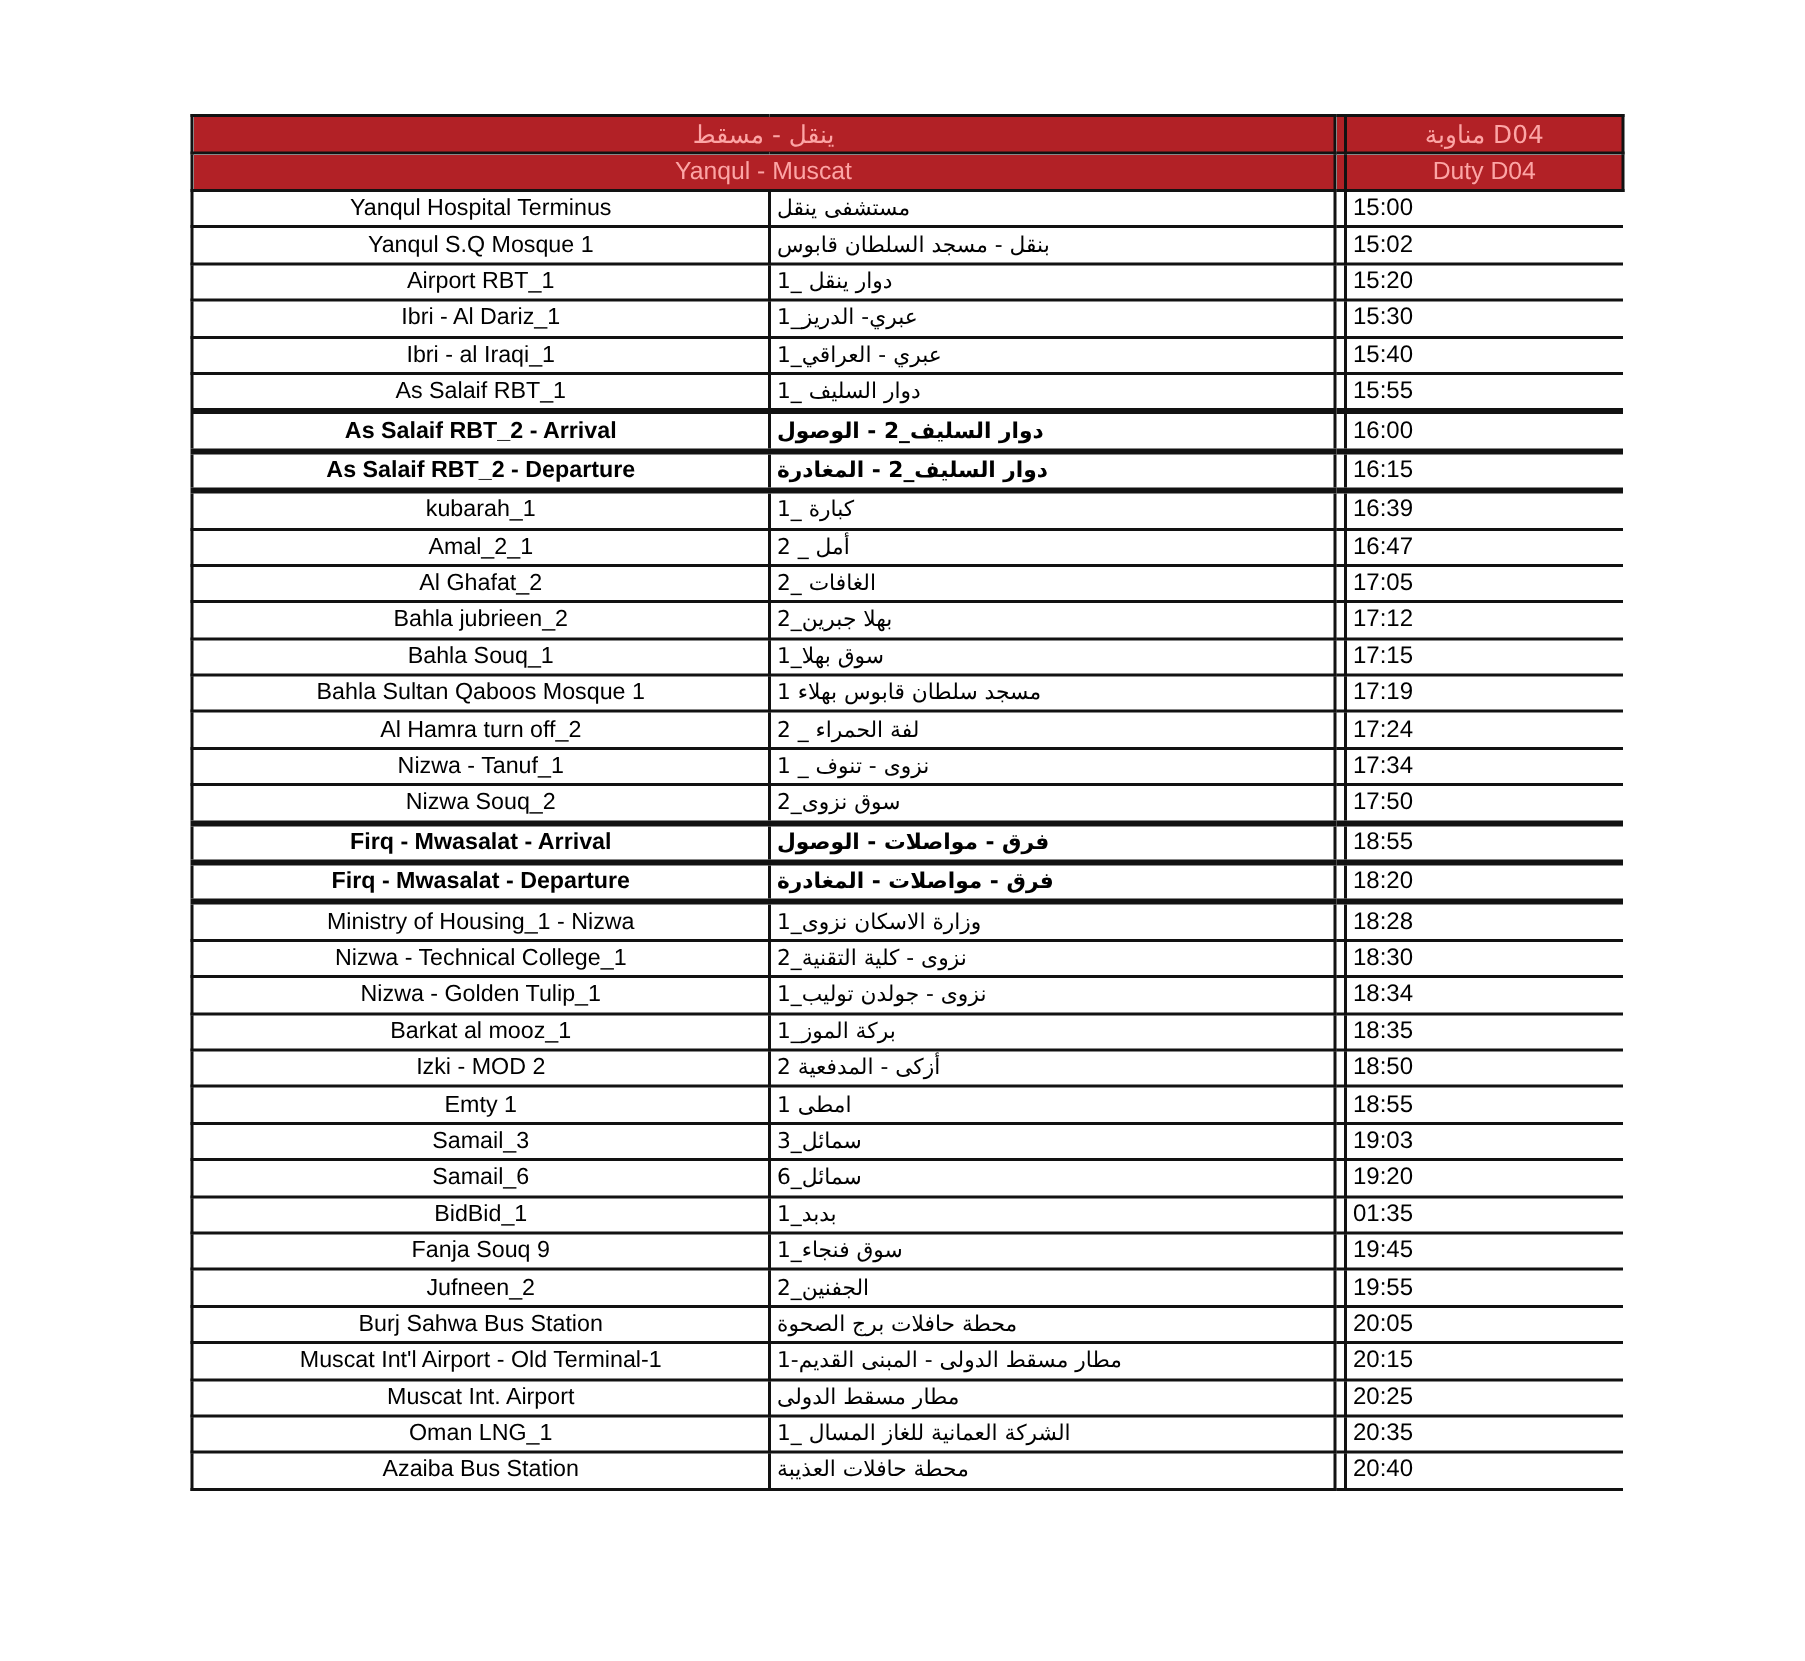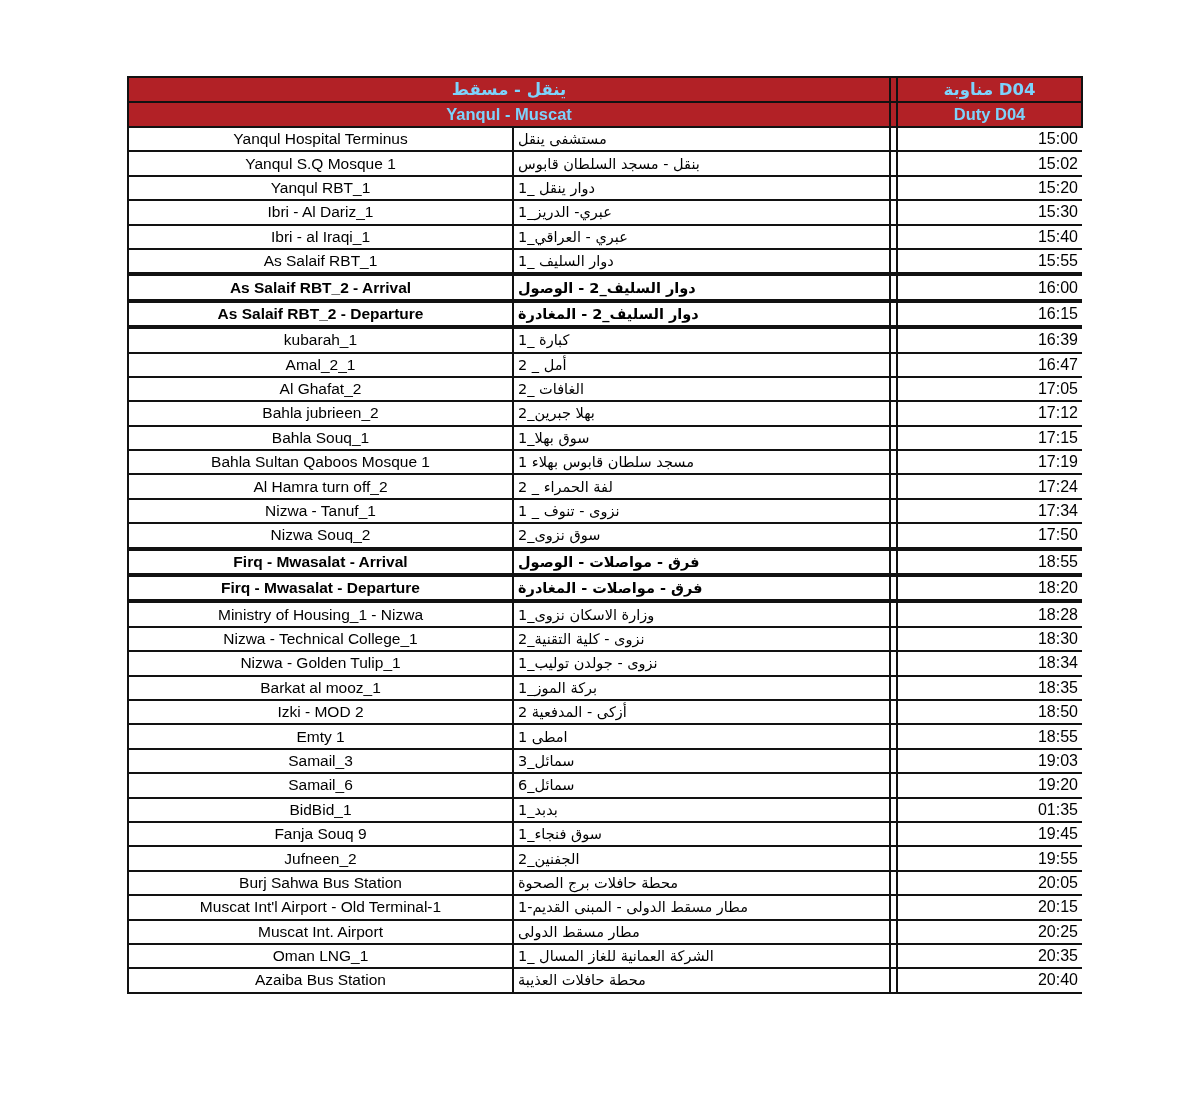--- a/index.html
+++ b/index.html
@@ -30,22 +30,22 @@
     border: 2px solid #121212;
     padding: 0 4px;
     overflow: hidden;
     white-space: nowrap;
     height: 22.4px;
     line-height: 22px;
     color: #000;
   }
   tr.hdr td {
     background: #b22126;
-    color: #7dd3fc;
-    font-weight: 700;
+    color: #fca5a5;
+    font-weight: 400;
     font-size: 16.5px;
     text-align: center;
     height: 23px;
     line-height: 23px;
   }
   td.gap {
     background: #ffffff;
     padding: 0;
   }
   td.c-en {
@@ -57,21 +57,21 @@
     text-align: left;
     font-size: 14.5px;
     font-family: "DejaVu Sans", sans-serif;
     padding-right: 2px;
   }
   td.c-ar-hdr {
     direction: ltr;
     font-family: "DejaVu Sans", sans-serif;
   }
   td.c-time {
-    text-align: right;
+    text-align: left;
     font-size: 16px;
     border-right: none;
   }
   tr.hl td {
     border-top-width: 4px;
     border-bottom-width: 4px;
     margin-left: 29px;
   }
   tr.hl td.c-en, tr.hl td.c-ar {
     font-weight: 700;
@@ -108,21 +108,21 @@
           <td class="gap"></td>
           <td class="c-time">15:00</td>
         </tr>
         <tr>
           <td class="c-en">Yanqul S.Q Mosque 1</td>
           <td class="c-ar">بنقل - مسجد السلطان قابوس</td>
           <td class="gap"></td>
           <td class="c-time">15:02</td>
         </tr>
         <tr>
-          <td class="c-en">Yanqul RBT_1</td>
+          <td class="c-en">Airport RBT_1</td>
           <td class="c-ar">دوار ينقل _1</td>
           <td class="gap"></td>
           <td class="c-time">15:20</td>
         </tr>
         <tr>
           <td class="c-en">Ibri -  Al Dariz_1</td>
           <td class="c-ar">عبري- الدريز_1</td>
           <td class="gap"></td>
           <td class="c-time">15:30</td>
         </tr>

